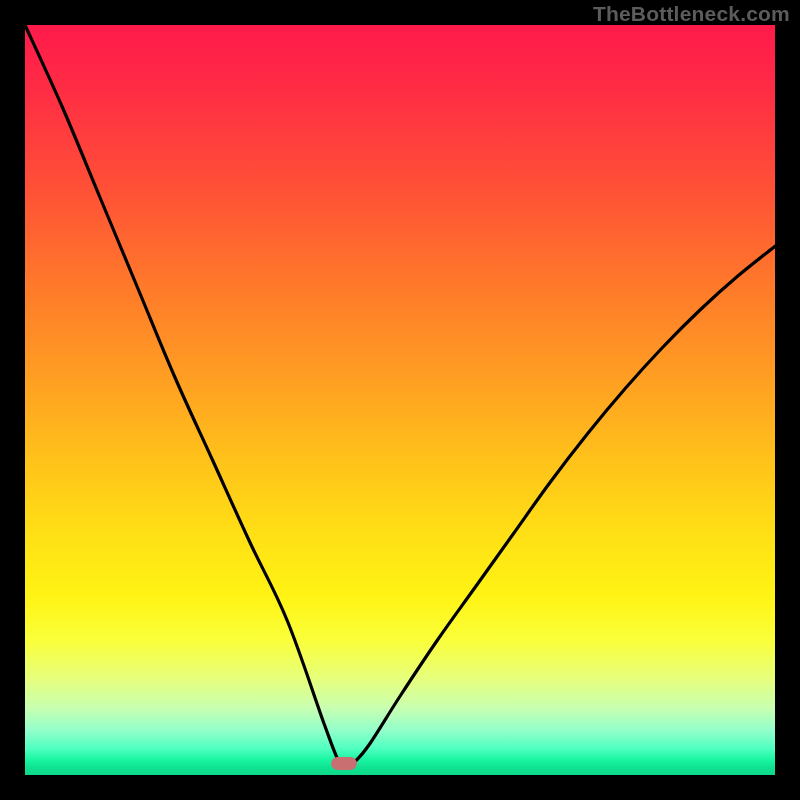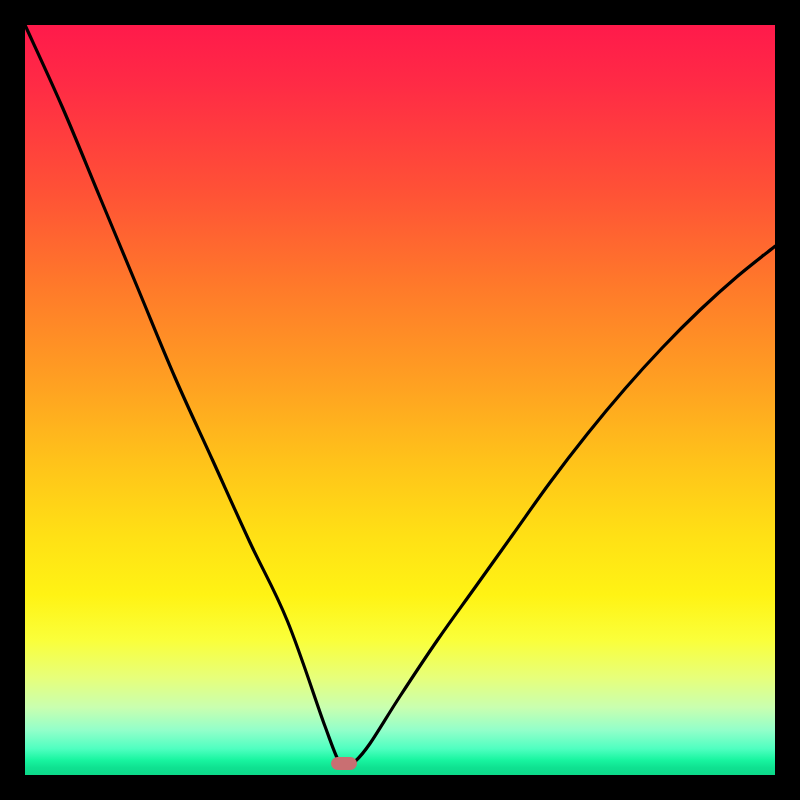--- a/index.html
+++ b/index.html
@@ -66,20 +66,21 @@
     width: 26px;
     height: 13px;
     border-radius: 7px;
     background: #c96f72;
   }
 </style>
 </head>
 <body>
 
 <div class="frame">
+  <div class="watermark">TheBottleneck.com</div>
 
   <div class="plot-area">
     <svg class="curve" viewBox="0 0 750 750" preserveAspectRatio="none">
       <path id="curve-path" fill="none" stroke="#000000" stroke-width="3.2" stroke-linejoin="round" stroke-linecap="round" d="M 0,0 C 6.75,14.85 24,51.45 37.5,82.5 C 51,113.55 61.5,140.1 75,172.5 C 88.5,204.9 99,230.1 112.5,262.5 C 126,294.9 136.5,321.45 150,352.5 C 163.5,383.55 174,405.3 187.5,435 C 201,464.7 211.5,488.475 225,517.5 C 238.5,546.525 249,563.175 262.5,596.25 C 276,629.325 290.55,675.6 300,701.25 C 309.45,726.9 310.95,732 315,738.75 C 319.05,745.5 319.8,739.155 322.5,738.75 C 325.2,738.345 325.95,740.145 330,736.5 C 334.05,732.855 336.9,730.245 345,718.5 C 353.1,706.755 362.84999999999997,689.88 375,671.25 C 387.15000000000003,652.62 399.00000000000006,634.575 412.50000000000006,615 C 426.00000000000006,595.425 436.5,581.4 450,562.5 C 463.5,543.6 474,528.9 487.5,510 C 501,491.1 511.5,475.725 525,457.5 C 538.5,439.275 549,425.625 562.5,408.75 C 576,391.875 586.5,379.275 600,363.75 C 613.5,348.225 624,336.67500000000007 637.5,322.50000000000006 C 651,308.32500000000005 661.5,297.825 675,285 C 688.5,272.175 699,262.725 712.5,251.25 C 726,239.775 743.25,226.65 750,221.25"></path>
     </svg>
     <div id="marker" class="pill" style="left: 305.75px; top: 732.25px; background: rgb(201, 111, 114);"></div>
   </div>
 </div>
 
 </body></html>

